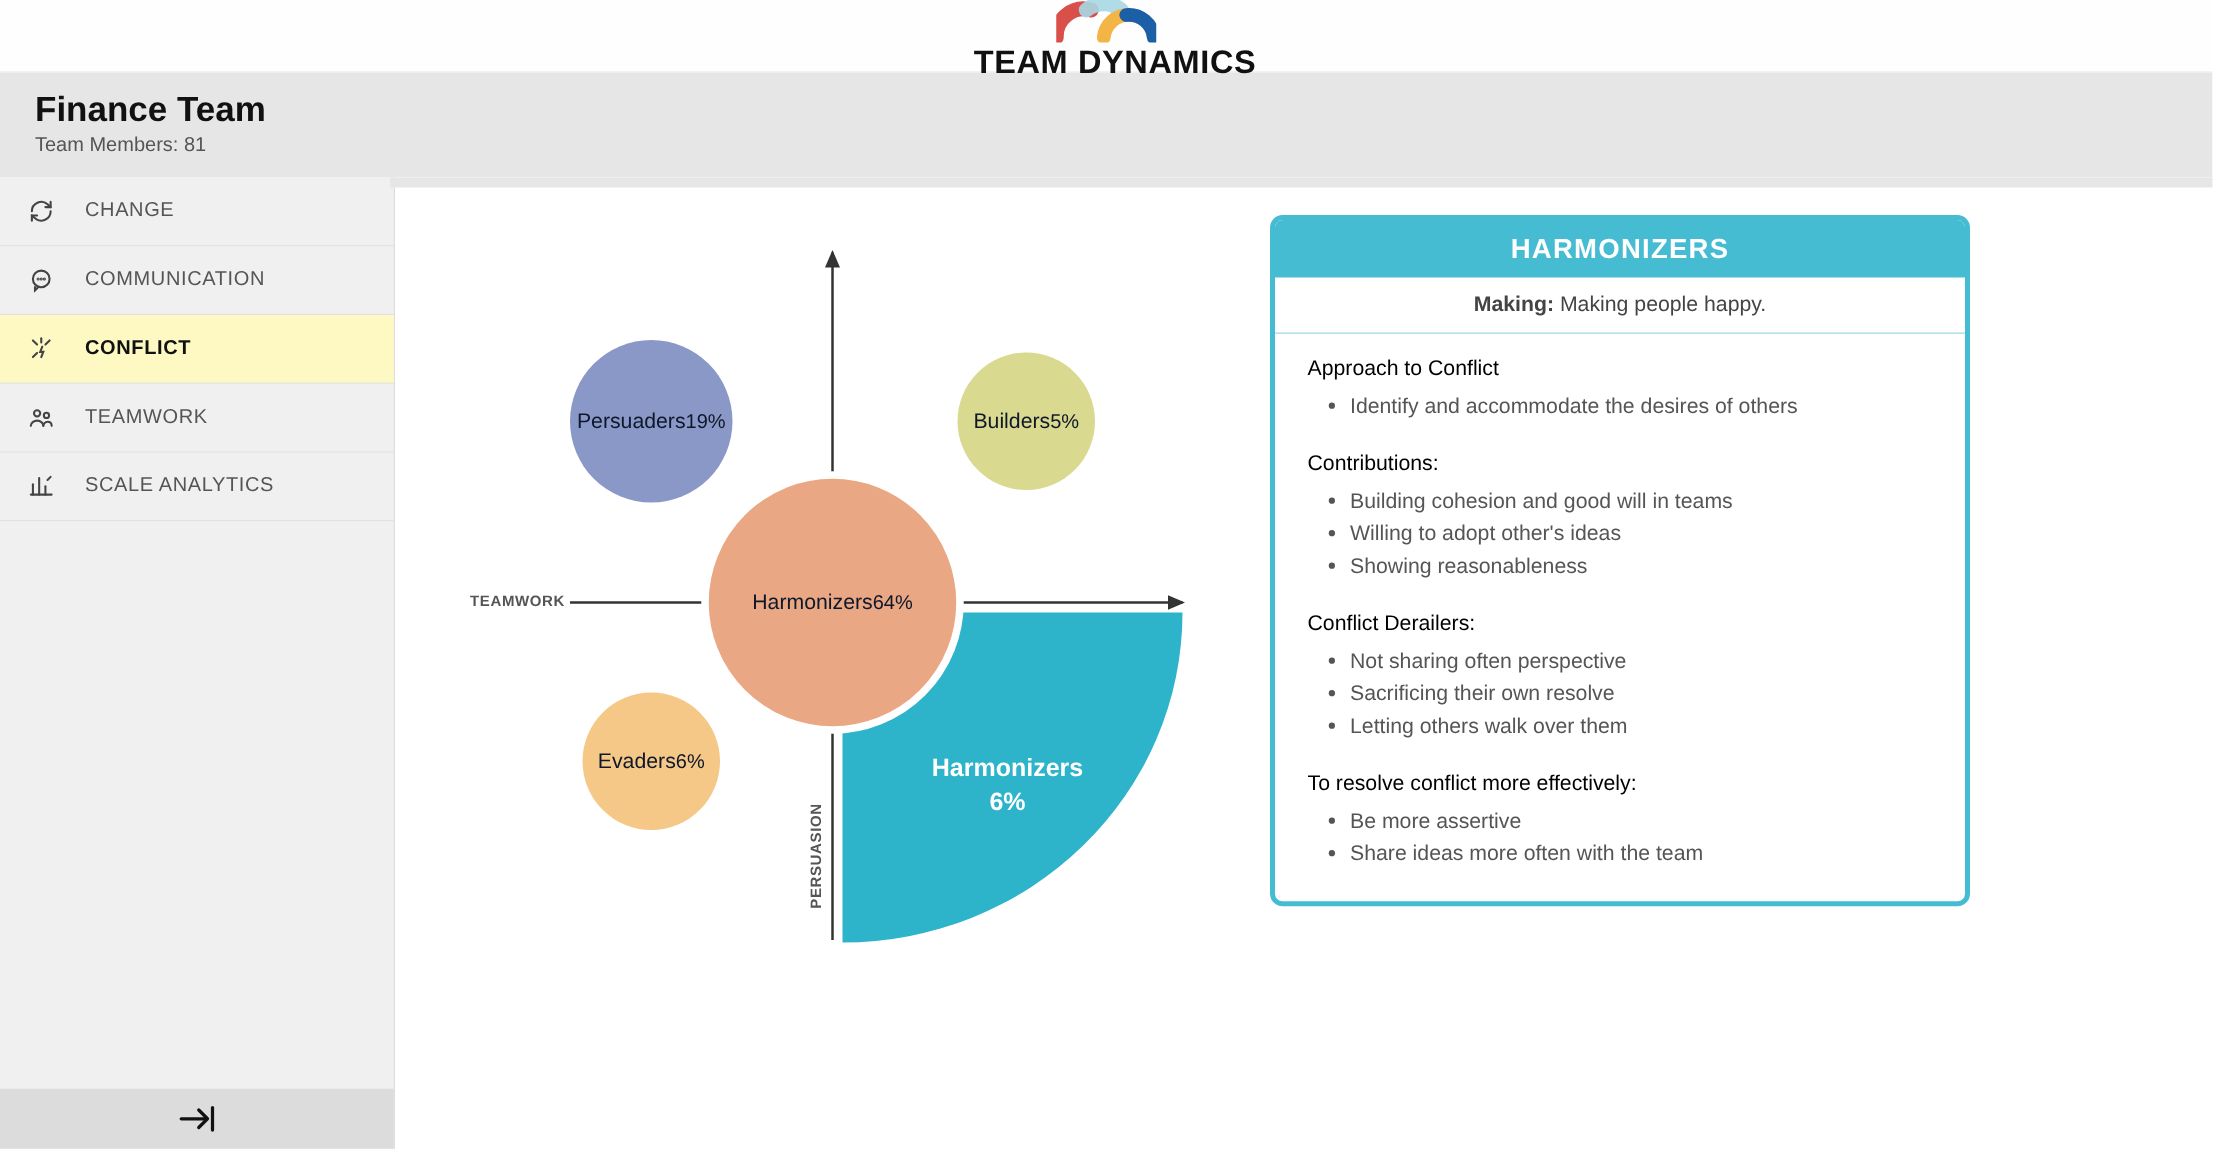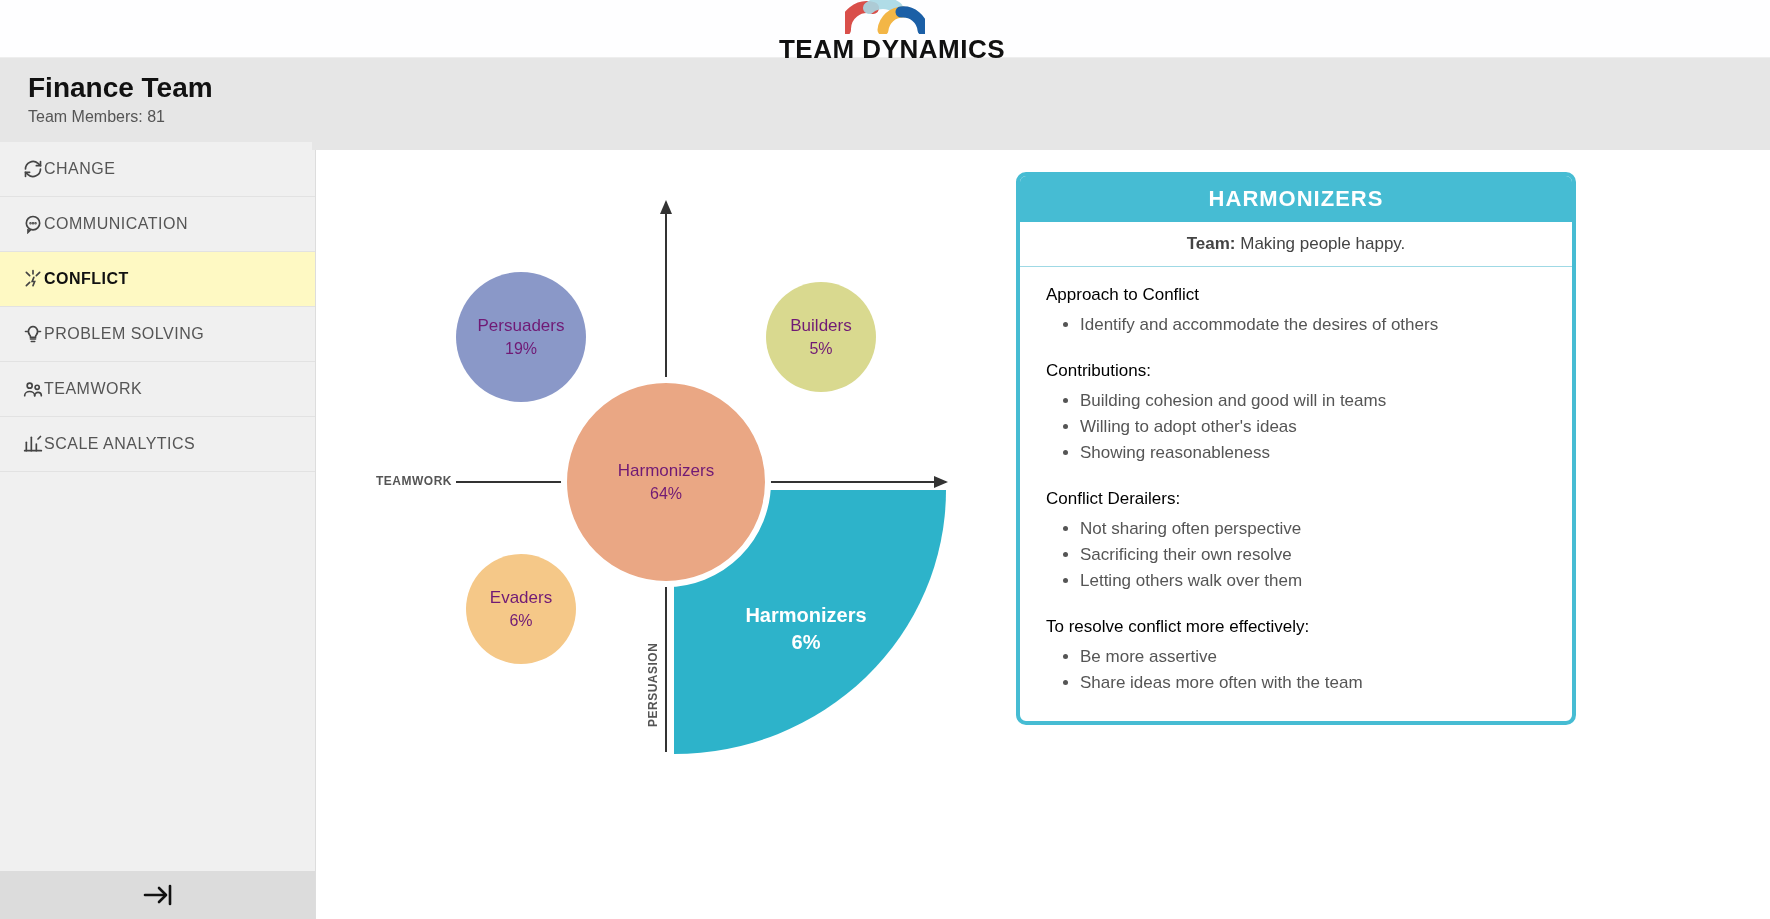--- a/index.html
+++ b/index.html
@@ -11,36 +11,36 @@
   .brand-logo svg{display:block;}
   .brand-title{font-size:26px;font-weight:800;letter-spacing:0.5px;margin-left:14px;color:#111;}
 
   .team-bar{background:#e6e6e6;padding:14px 28px 16px 28px;}
   .team-name{font-size:28px;font-weight:800;color:#111;margin-bottom:4px;}
   .team-meta{font-size:16px;color:#555;}
 
   
   .main{display:flex;height:calc(100% - 58px - 80px);}
   .sidebar{width:316px;background:#f0f0f0;display:flex;flex-direction:column;border-right:1px solid #ddd;position:relative;}
-  .nav-item{display:flex;align-items:center;gap:0;padding:16px 22px;border-bottom:1px solid #e2e2e2;color:#555;font-size:16px;letter-spacing:0.5px;cursor:pointer;}
+  .nav-item{display:flex;align-items:center;gap:24px;padding:16px 22px;border-bottom:1px solid #e2e2e2;color:#555;font-size:16px;letter-spacing:0.5px;cursor:pointer;}
   .nav-item.active{background:#fef9c3;color:#111;font-weight:700;}
   .nav-item .nav-icon{width:22px;height:22px;display:flex;align-items:center;justify-content:center;color:#444;}
   .nav-item .nav-icon svg{width:20px;height:20px;}
 
   .sidebar-footer{margin-top:auto;background:#dcdcdc;height:52px;display:flex;align-items:center;justify-content:center;cursor:pointer;}
   .sidebar-footer svg{width:34px;height:34px;stroke:#111;}
 
   
   .content{flex:1;position:relative;background:#fff;display:flex;padding:30px;gap:30px;}
   .content::before{content:"";position:absolute;top:0;left:-4px;right:-4px;height:8px;background:#e6e6e6;}
 
   .chart-wrap{position:relative;width:640px;height:600px;flex:0 0 auto;}
   .chart-wrap svg{display:block;}
 
-  .bubble{position:absolute;border-radius:50%;display:flex;flex-direction:column;align-items:center;justify-content:center;text-align:center;color:#701a75;font-size:17px;line-height:1.3;cursor:pointer;}
+  .bubble{position:absolute;border-radius:50%;display:flex;align-items:center;justify-content:center;text-align:center;color:#0f172a;font-size:17px;line-height:1.3;cursor:pointer;}
   .bubble .bp{font-size:16px;margin-top:2px;}
 
   .axis-label{position:absolute;font-size:12px;font-weight:700;letter-spacing:0.5px;color:#555;}
 
   .highlight-wedge{position:absolute;}
 
   .wedge-label{position:absolute;color:#fff;font-weight:700;text-align:center;font-size:20px;line-height:1.35;pointer-events:none;}
 
   
   .panel{border:4px solid #46bcd3;border-radius:10px;flex:1;max-width:560px;overflow:hidden;background:#fff;align-self:flex-start;}
@@ -111,32 +111,20 @@
             <path d="M4 4l4 4"></path>
             <path d="M20 4l-4 4"></path>
             <path d="M4 20l4-4"></path>
             <path d="M12 2v4"></path>
             <path d="M13 10l-2 5h3l-2 5"></path>
           </svg>
       </span>
       <span>CONFLICT</span>
     </div>
 
-    <div class="nav-item">
-      <span class="nav-icon">
-        <svg viewBox="0 0 24 24" fill="none" stroke="currentColor" stroke-width="2" stroke-linecap="round">
-            <path d="M9 18h6"></path>
-            <path d="M10 21h4"></path>
-            <path d="M12 3a6 6 0 0 0-4 10c1 1 1 2 1 3h6c0-1 0-2 1-3a6 6 0 0 0-4-10z"></path>
-            <path d="M3 9h2"></path>
-            <path d="M19 9h2"></path>
-          </svg>
-      </span>
-      <span>PROBLEM SOLVING</span>
-    </div>
 
     <div class="nav-item">
       <span class="nav-icon">
         <svg viewBox="0 0 24 24" fill="none" stroke="currentColor" stroke-width="2" stroke-linecap="round">
             <circle cx="8" cy="8" r="3"></circle>
             <circle cx="17" cy="10" r="2.5"></circle>
             <path d="M2 20c0-3 3-5 6-5s6 2 6 5"></path>
             <path d="M14 20c0-2 2-4 4-4s4 1 4 4"></path>
           </svg>
       </span>
@@ -212,21 +200,21 @@
         <span>6%</span>
       </div>
 
       <span class="axis-label" style="left:30px;top:302px;">TEAMWORK</span>
       <span class="axis-label" style="left:300px;top:555px;transform:rotate(-90deg);transform-origin:left top;">PERSUASION</span>
     </div>
 
     <div class="panel">
       <div class="panel-header">HARMONIZERS</div>
       <div class="panel-focus">
-        <b>Team:</b>
+        <b>Making:</b>
         <span>Making people happy.</span>
       </div>
       <div class="panel-body">
 
         <div class="sec-title">Approach to Conflict</div>
         <ul>
           <li>Identify and accommodate the desires of others</li>
         </ul>
 
         <div class="sec-title">Contributions:</div>

